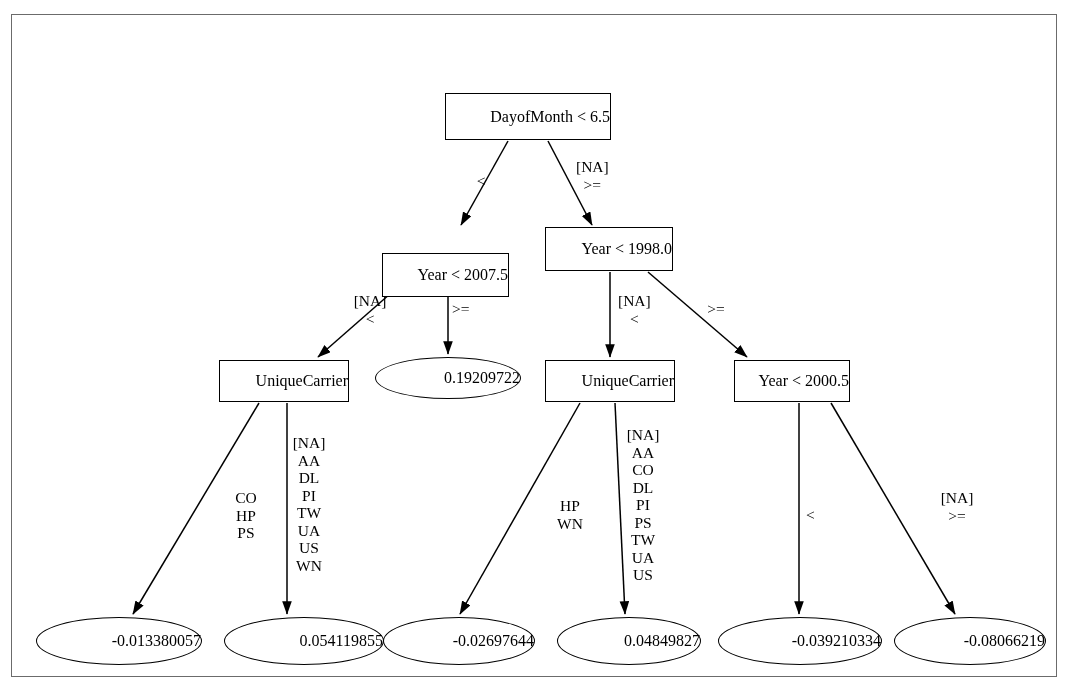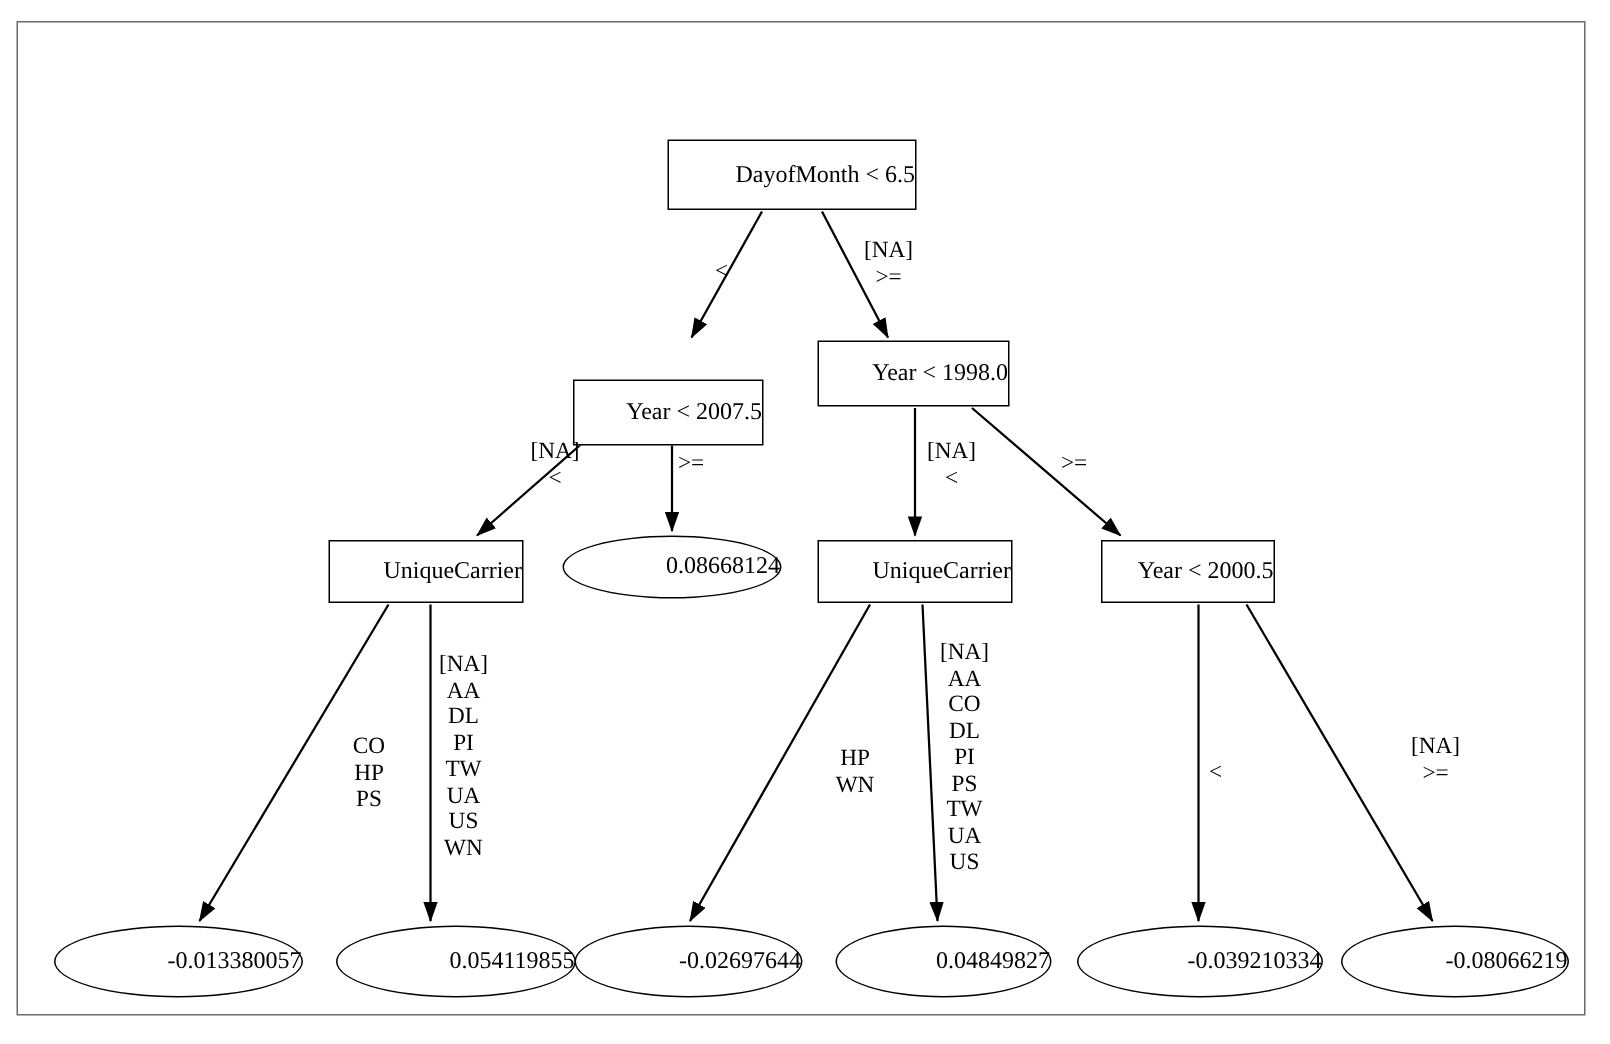--- a/index.html
+++ b/index.html
@@ -115,21 +115,21 @@
       <div class="node box" style="left: 382px; top: 227px; width: 127px; height: 44px; margin-top: 26px;">
         <span>Year &lt; 2007.5</span>
       </div>
       <div class="node box" style="left: 545px; top: 227px; width: 128px; height: 44px;">
         <span>Year &lt; 1998.0</span>
       </div>
       <div class="node box" style="left: 219px; top: 360px; width: 130px; height: 42px;">
         <span>UniqueCarrier</span>
       </div>
       <div class="node leaf" style="left: 375px; top: 357px; width: 146px; height: 42px;">
-        <span>0.08668124</span>
+        <span>0.19209722</span>
       </div>
       <div class="node box" style="left: 545px; top: 360px; width: 130px; height: 42px;">
         <span>UniqueCarrier</span>
       </div>
       <div class="node box" style="left: 734px; top: 360px; width: 116px; height: 42px;">
         <span>Year &lt; 2000.5</span>
       </div>
       <div class="node leaf" style="left: 36px; top: 617px; width: 166px; height: 48px;">
         <span>-0.013380057</span>
       </div>

